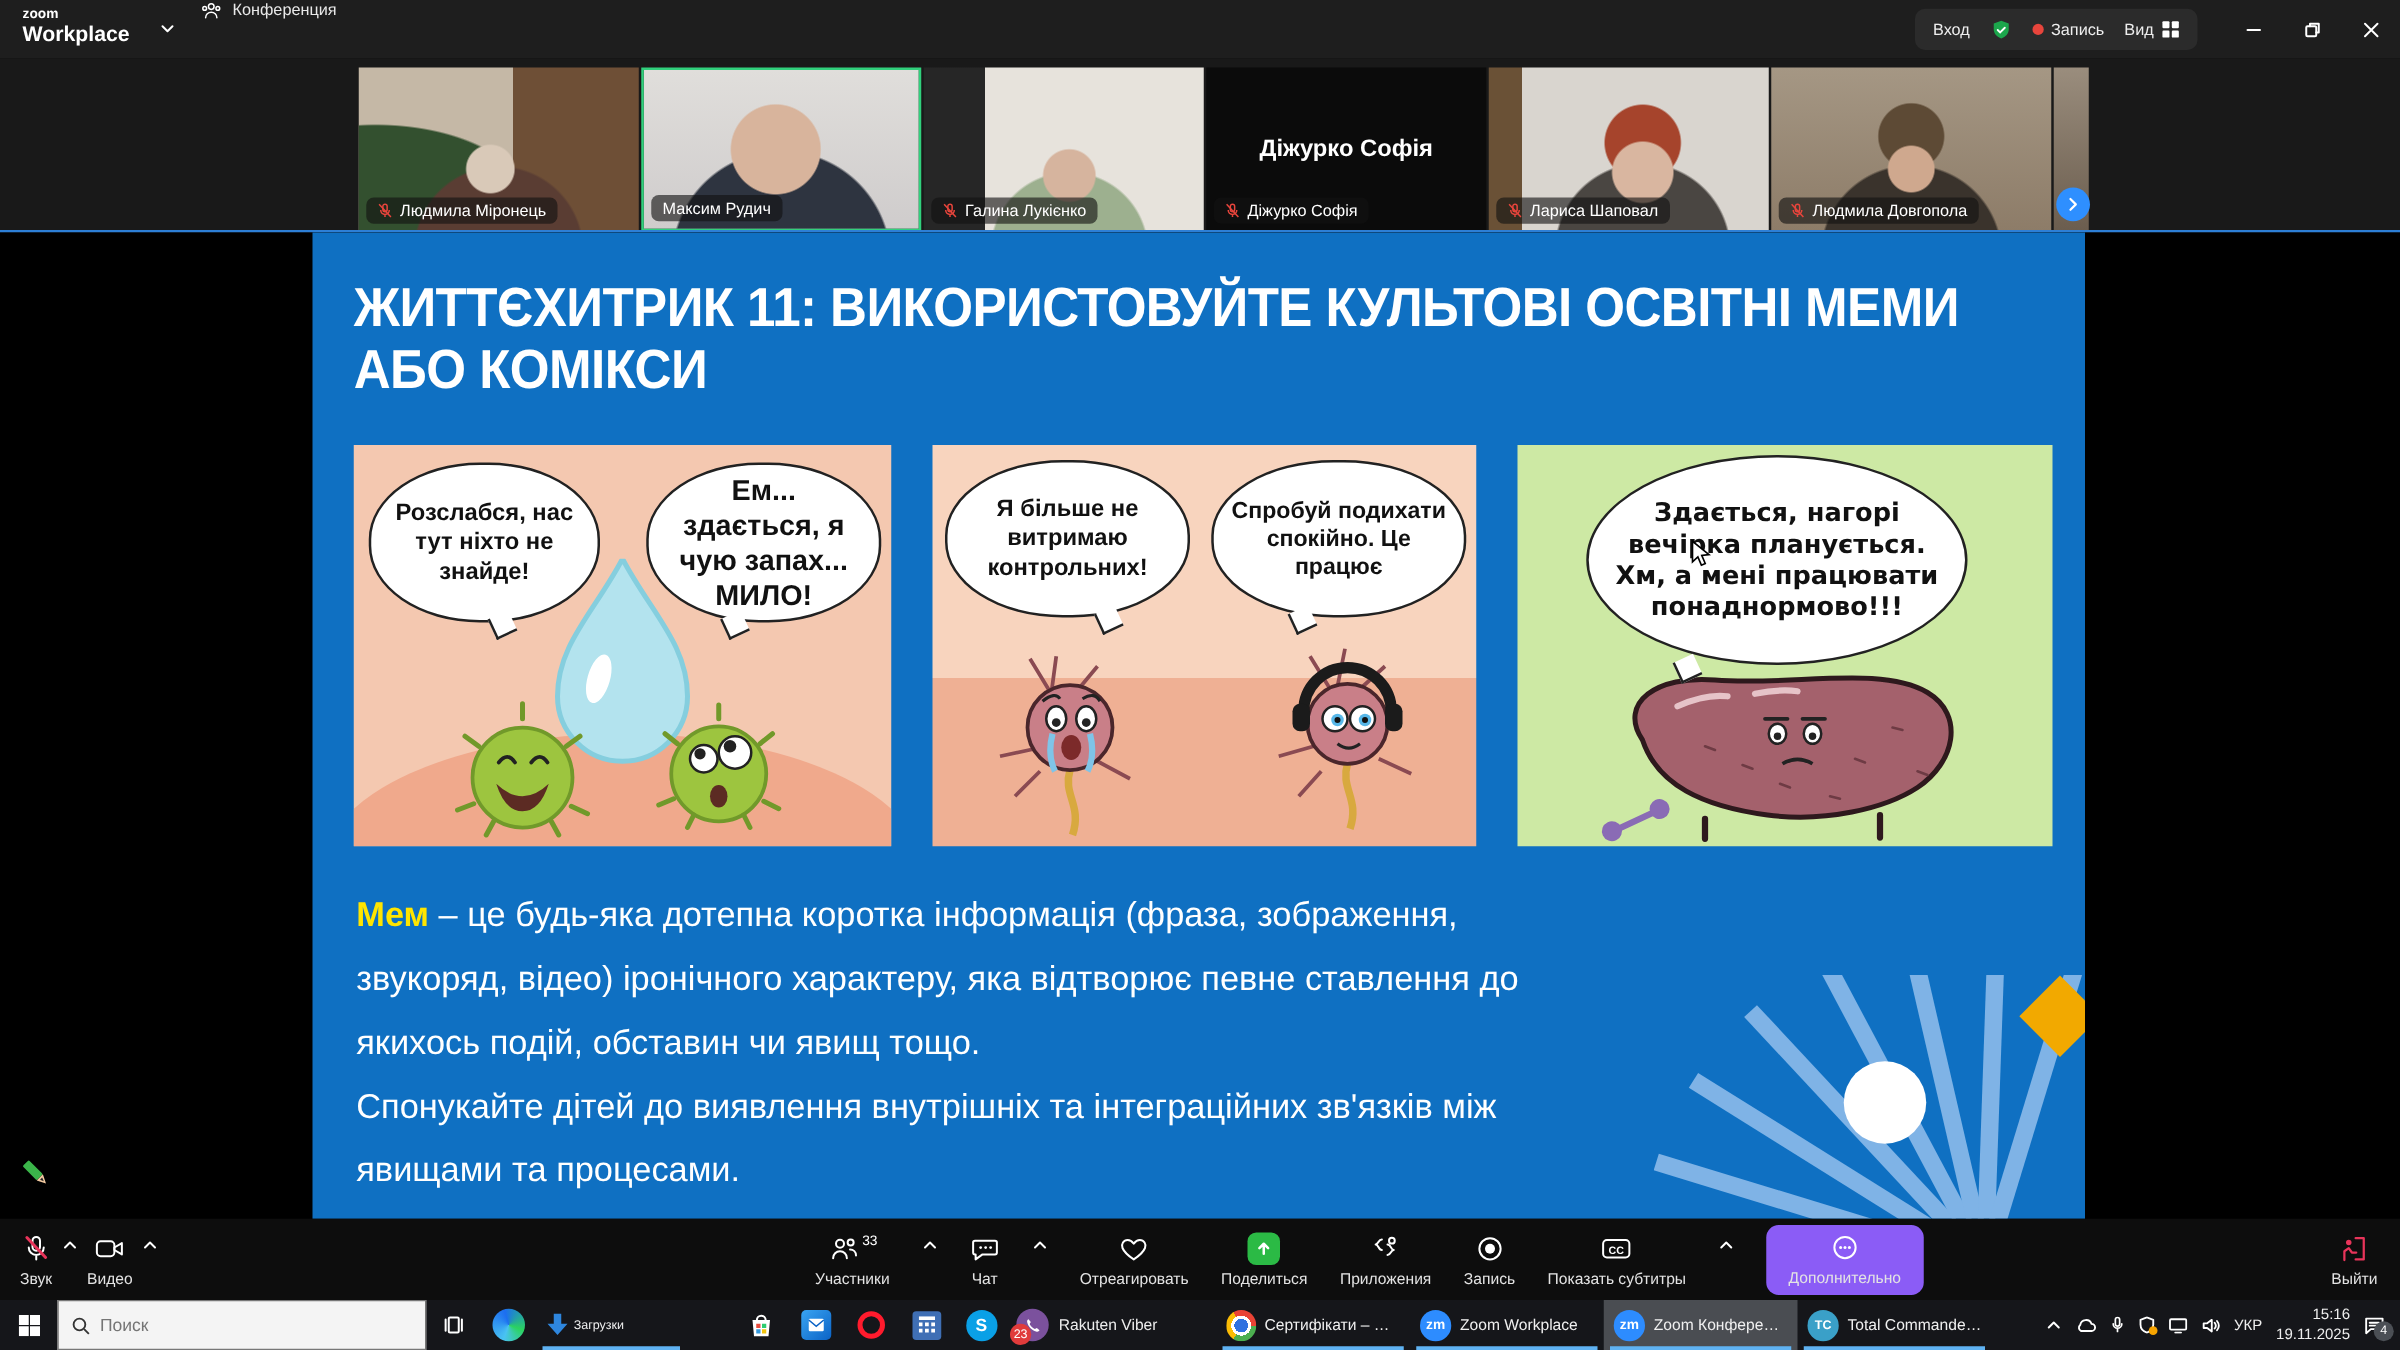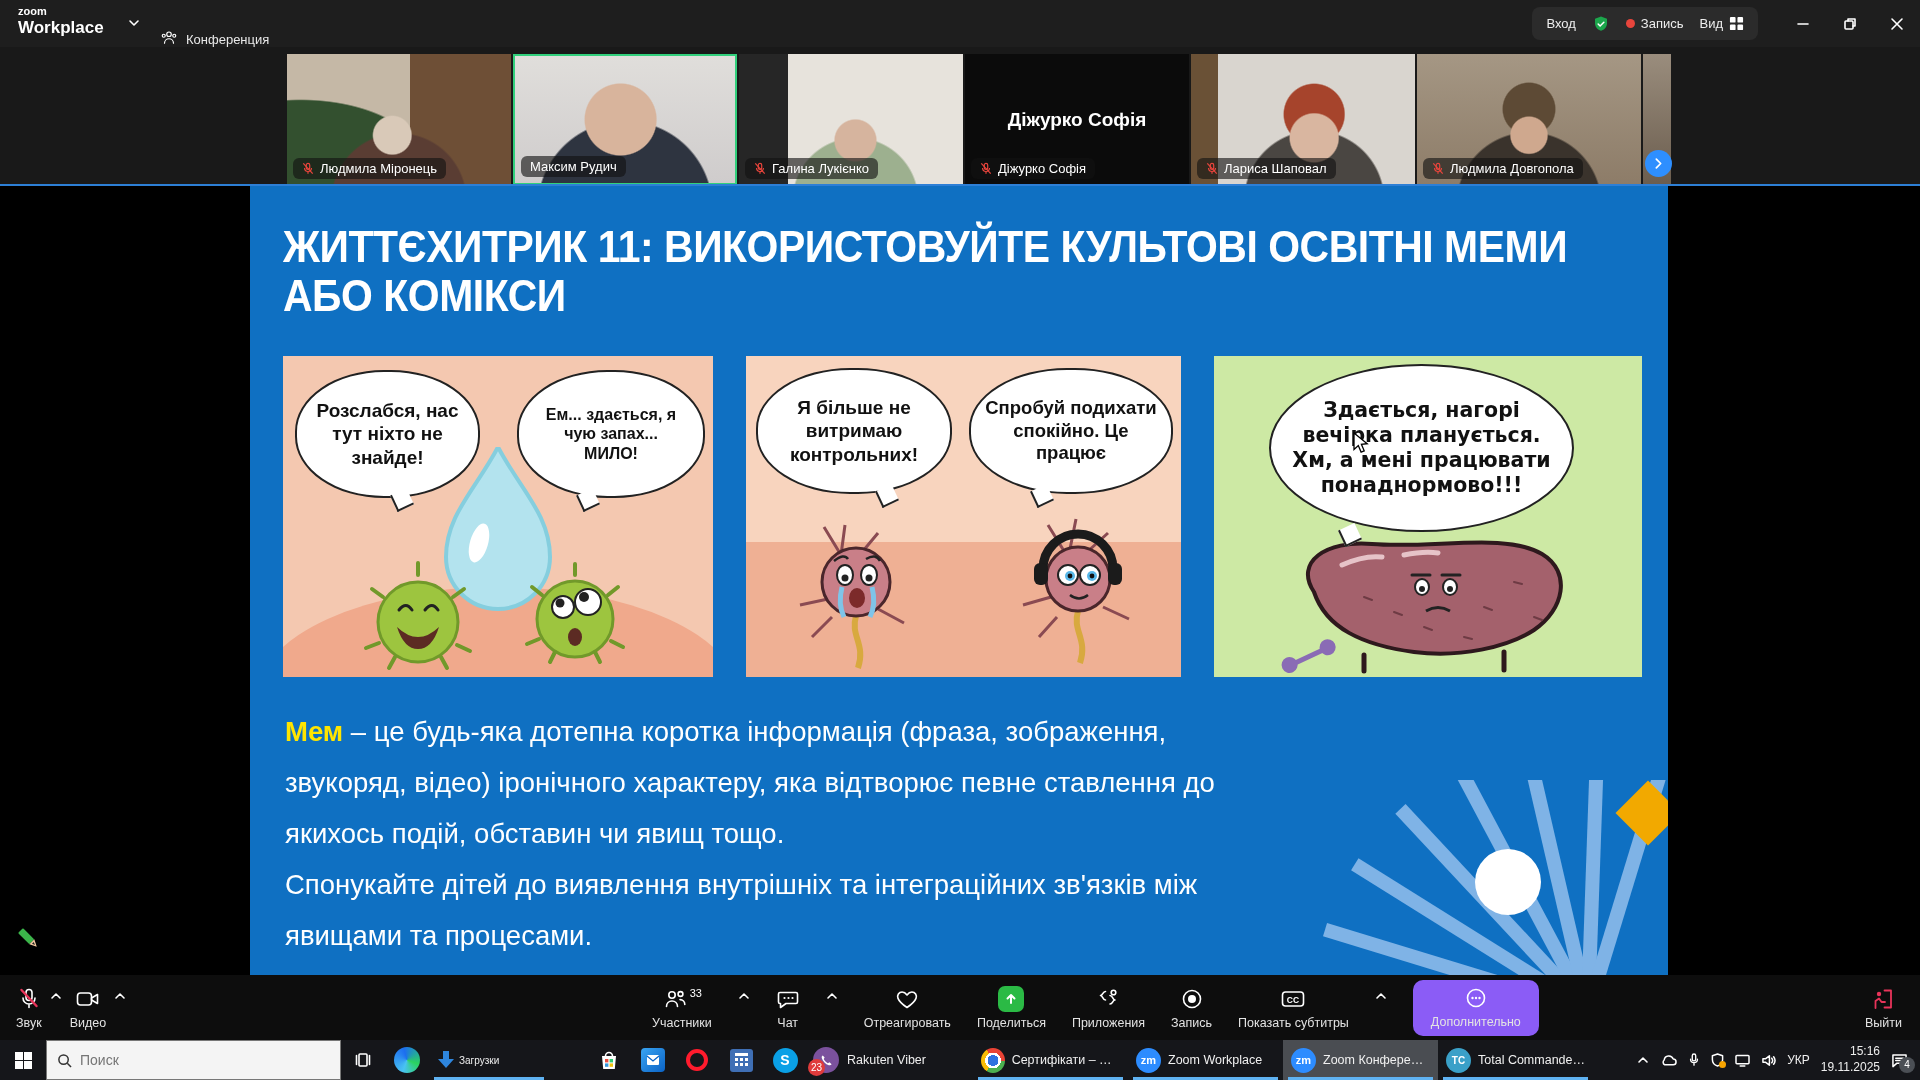--- a/index.html
+++ b/index.html
@@ -8,21 +8,21 @@
 #root{position:relative;width:1920px;height:1080px;background:#000}
 svg{display:block}
 .ic{stroke:#fff;stroke-width:1.6;fill:none;stroke-linecap:round;stroke-linejoin:round}
 
 
 #titlebar{position:absolute;top:0;left:0;width:1920px;height:47px;background:#1e1e1e;color:#ddd}
 .zlogo{position:absolute;left:18px;top:6px;color:#fff;line-height:1}
 .zlogo .l1{font-size:11px;font-weight:bold}
 .zlogo .l2{font-size:17px;font-weight:600;margin-top:2px}
 .logo-chev{position:absolute;left:128px;top:17px}
-.tab{position:absolute;display:flex;align-items:flex-end;gap:8px;font-size:13px;color:#e8e8e8}
+.tab{position:absolute;display:flex;align-items:flex-start;gap:8px;font-size:13px;color:#e8e8e8}
 .tab.meeting{left:160px;top:0;height:47px}
 .tab.screen{left:345px;top:6px;height:41px;width:330px;background:#3b3b3b;border-radius:9px 9px 0 0;padding:0 10px}
 .avatar{width:24px;height:24px;border-radius:50%;flex:0 0 24px;
   background:radial-gradient(circle at 50% 35%,#d8c2ae 0 34%,#8a949b 35%)}
 .tab-more{margin-left:auto;width:24px;height:24px;border-radius:50%;background:#565656;color:#eee;
   display:flex;align-items:center;justify-content:center;font-size:15px}
 .tb-group{position:absolute;right:162px;top:7px;height:33px;background:#2b2b2b;border-radius:8px;
   display:flex;align-items:center;gap:16px;padding:0 14px;font-size:13px;color:#eee}
 .rec-wrap{display:flex;align-items:center}
 .recdot{width:9px;height:9px;border-radius:50%;background:#E8453C;margin-right:6px}
@@ -77,21 +77,21 @@
 .panel{position:relative;width:430px;height:321px;overflow:hidden}
 .panel.p1{background:#F4C8B0}
 .panel.p2{width:435px;background:linear-gradient(#F8D4BE 58%,#EFB094 58%)}
 .panel.p3{width:428px;background:#CDE9A4}
 .bubble{position:absolute;background:#fff;border:2.5px solid #222;border-radius:48%;
   display:flex;align-items:center;justify-content:center;text-align:center;
   font-weight:600;color:#111;padding:10px;line-height:1.22}
 .tail{position:absolute;width:18px;height:18px;background:#fff;
   border-right:2.5px solid #222;border-bottom:2.5px solid #222;transform:rotate(65deg)}
 .b-p1a{left:12px;top:14px;width:185px;height:128px;font-size:19px}
-.b-p1b{right:8px;top:14px;width:188px;height:128px;font-size:16px}
+.b-p1b{right:8px;top:14px;width:188px;height:128px;font-size:23px}
 .b-p2a{left:10px;top:12px;width:196px;height:126px;font-size:19px}
 .b-p2b{right:8px;top:12px;width:204px;height:126px;font-size:18.5px}
 .b-p3a{left:55px;top:8px;width:305px;height:168px;font-size:20.5px;border-radius:50%;
   font-family:"DejaVu Sans",sans-serif;font-weight:bold}
 .art{position:absolute;left:0;bottom:0}
 .slide-text{position:absolute;left:35px;top:520px;width:965px;font-size:27.5px;line-height:51px;color:#fff}
 .mem{color:#FFE500;font-weight:bold}
 .fan{position:absolute;right:0;bottom:0}
 .pencil{position:absolute;left:16px;top:740px}
 .cursor{position:absolute;left:1352px;top:432px;z-index:50}

